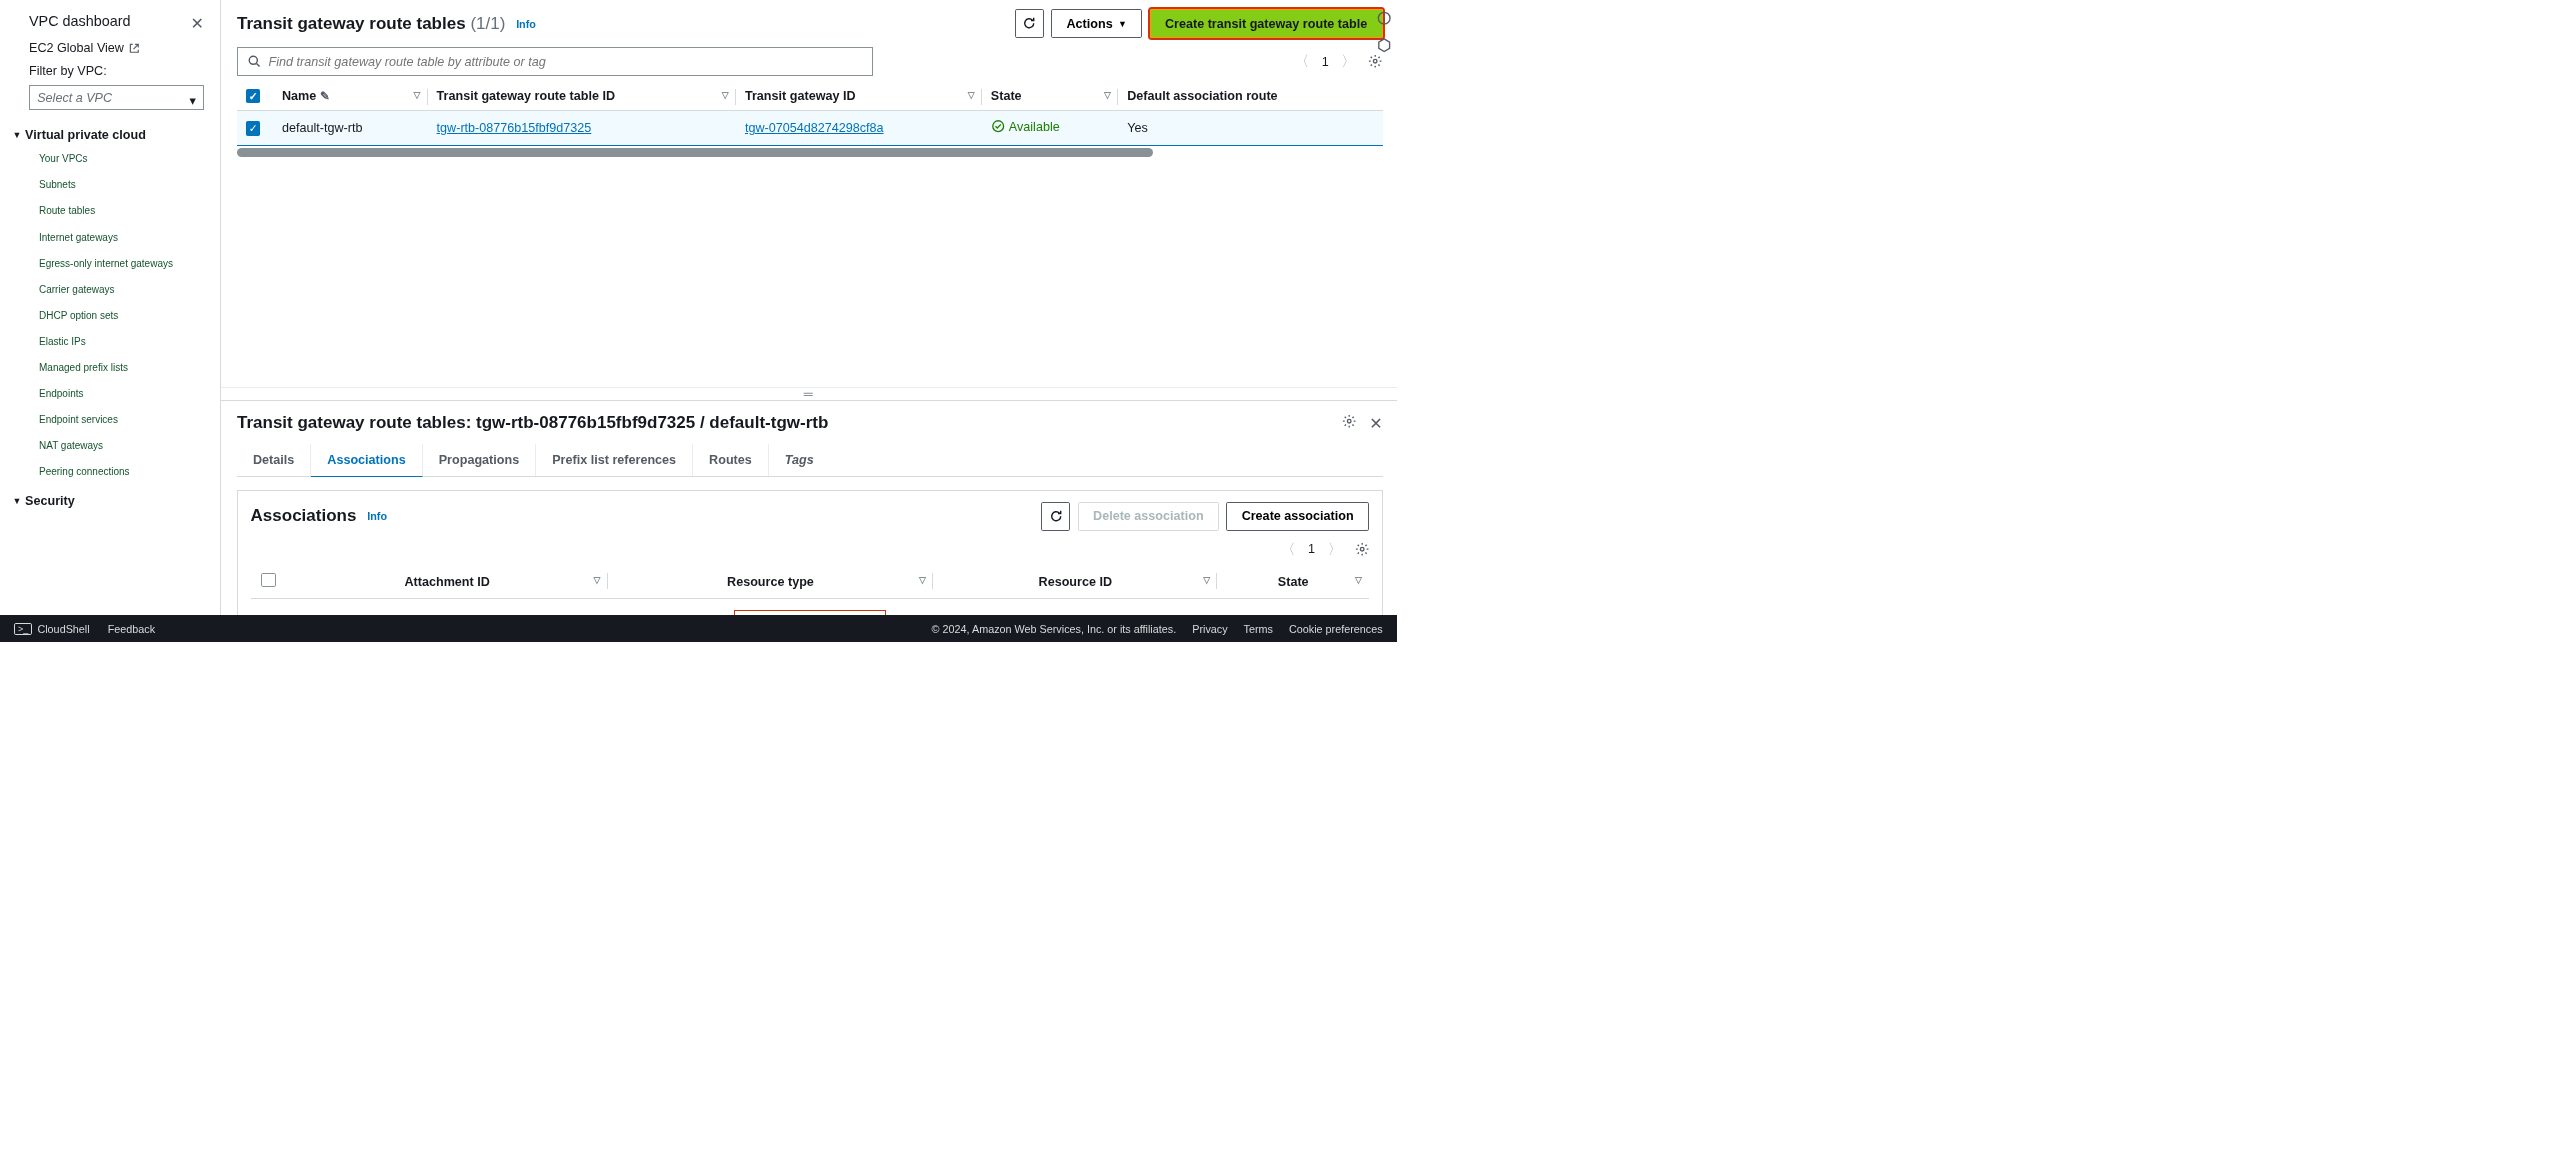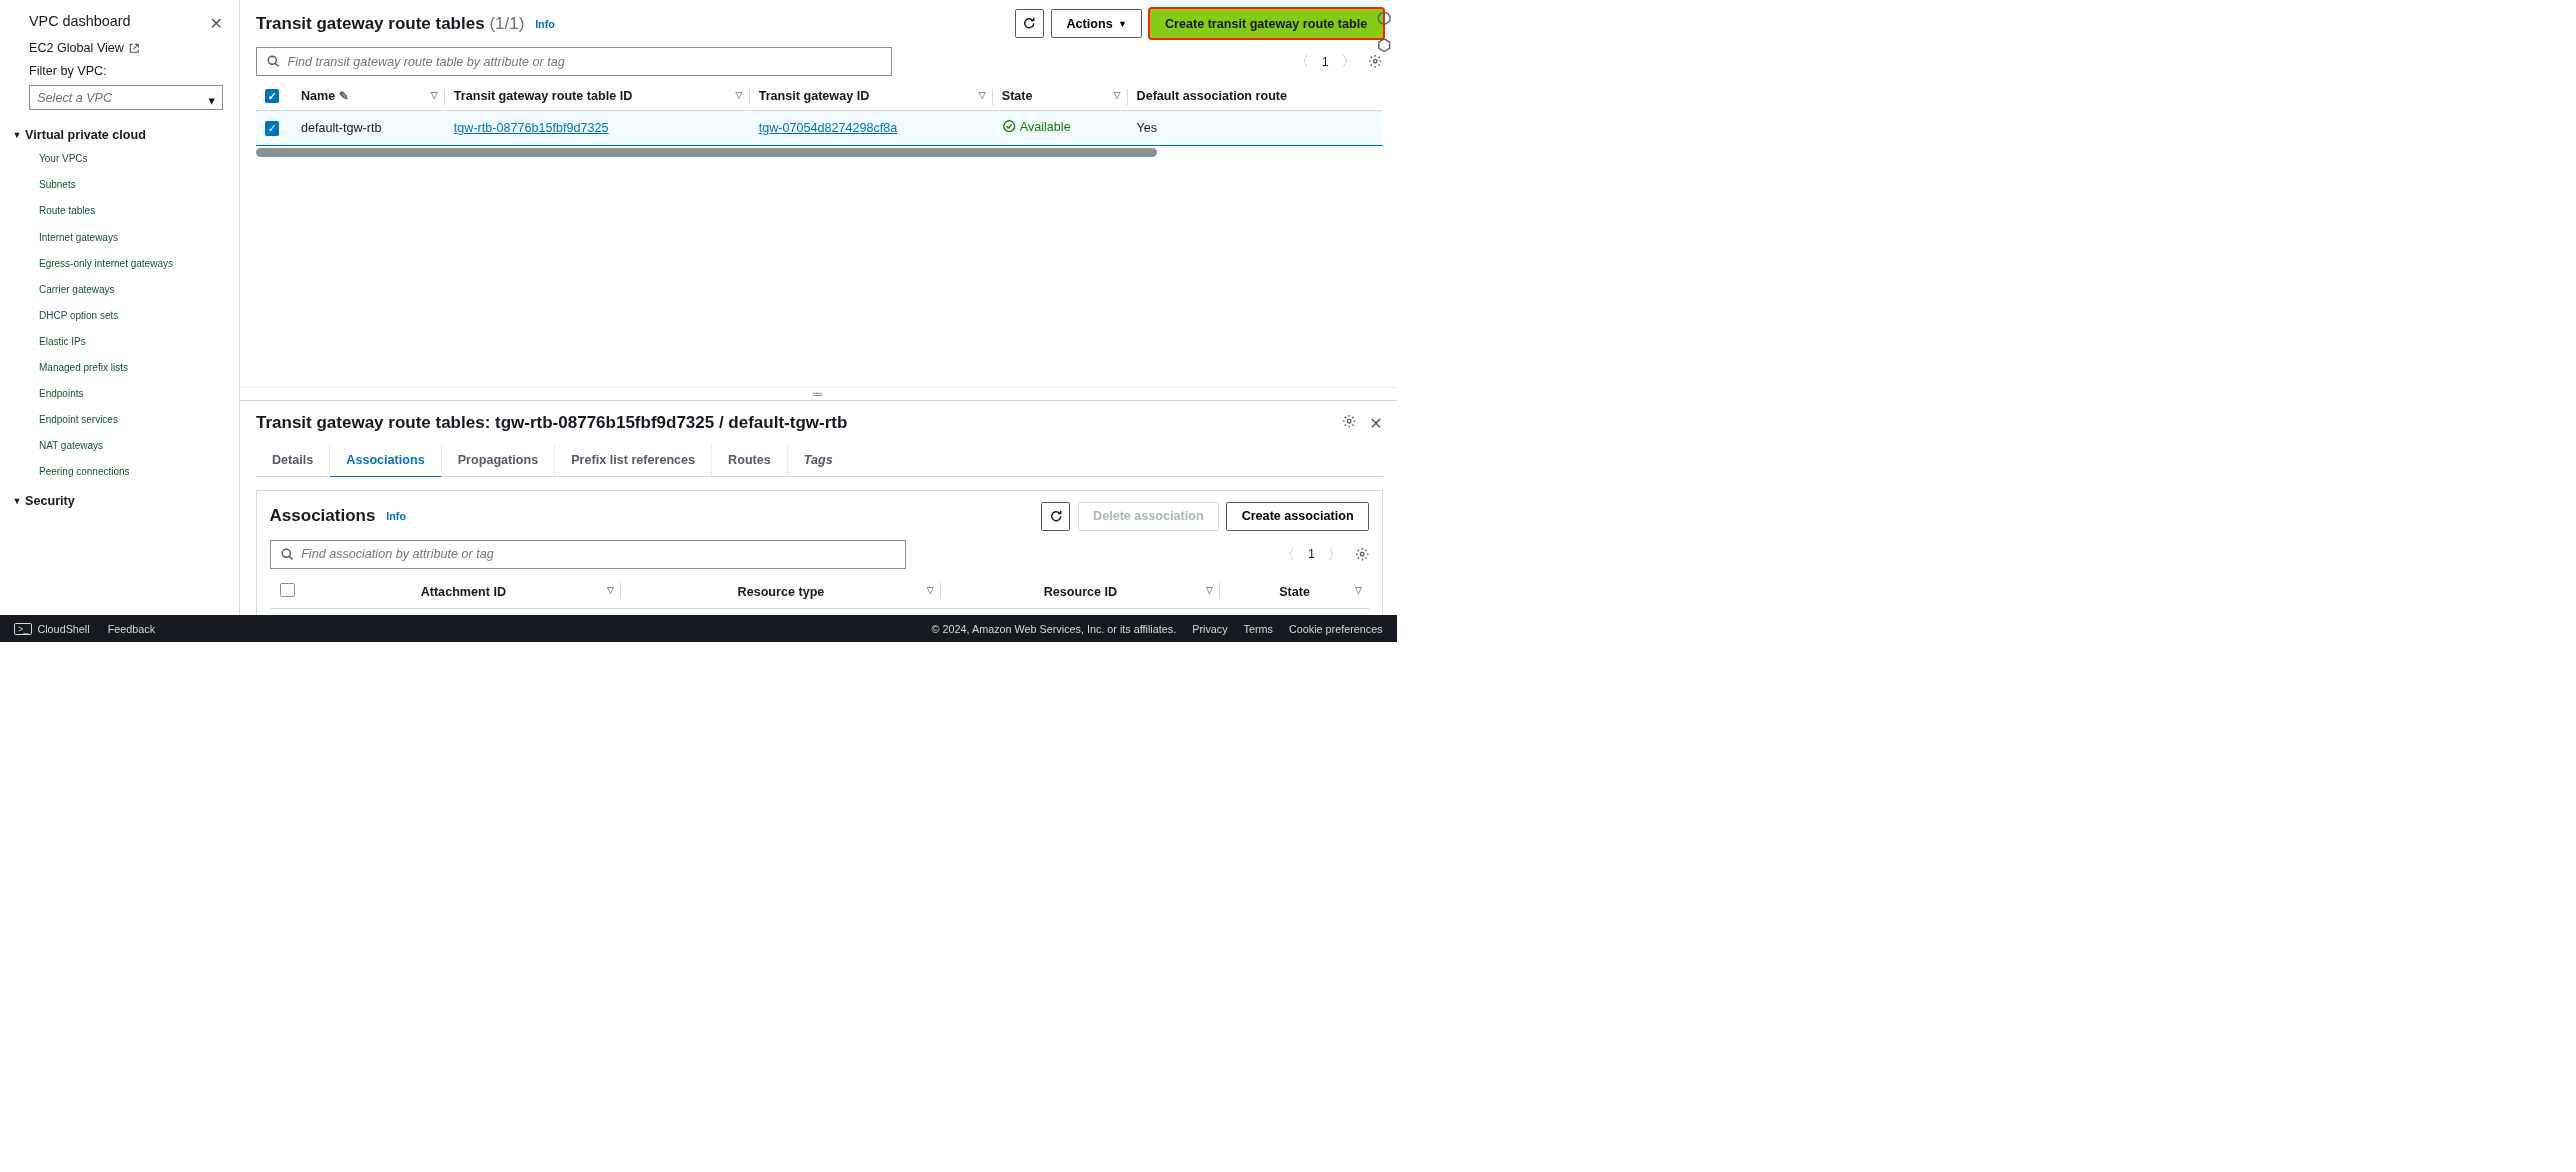--- a/index.html
+++ b/index.html
@@ -1,20 +1,20 @@
 <!DOCTYPE html>
 <html style="font-size:14.4px"><head>
 <meta charset="utf-8">
 <style>
 * { box-sizing: border-box; margin: 0; padding: 0; }
 body { font-family: "Amazon Ember", "Helvetica Neue", Arial, sans-serif; font-size: 12.6px; color: #16191f; background: #fff; overflow: hidden; }
 .app { display: flex; height: 642px; width: 1397px; position: relative; }
 
 
-.sidebar { width: 240px; background: #fff; border-right: 0.9px solid #d5dbdb; overflow-y: auto; padding: 12.6px 0 0 0; position: relative; }
+.sidebar { width: 221px; background: #fff; border-right: 0.9px solid #d5dbdb; overflow-y: auto; padding: 12.6px 0 0 0; position: relative; }
 .sidebar-header { padding: 0 16px 9px 29px; position: relative; }
 .sidebar-title { font-size: 14.4px; font-weight: 400; }
 .sidebar-close { position: absolute; right: 16px; top: 1.8px; font-size: 16px; cursor: pointer; color: #545b64; }
 .sidebar-global { padding: 3.6px 16px 3.6px 29px; display: flex; align-items: center; gap: 3.6px; }
 .sidebar-global .ext-icon { width: 12.6px; height: 12.6px; }
 .sidebar-filter-lbl { padding: 5.4px 16px 3.6px 29px; font-size: 12.6px; }
 .sidebar-select { margin: 3.6px 16px 9px 29px; border: 0.9px solid #879196; padding: 4.5px 7.2px; font-style: italic; color: #687078; position: relative; background: #fff; }
 .sidebar-select .caret { position: absolute; right: 7.2px; top: 6.3px; font-style: normal; color: #16191f; }
 .sidebar-section { padding: 9px 16px 3.6px 12.6px; font-weight: 700; display: flex; align-items: center; gap: 3.6px; }
 .sidebar-section .tri { font-size: 9px; }
@@ -258,27 +258,20 @@
               <svg class="icon-svg" viewBox="0 0 16 16">
                   <path fill="none" stroke="#16191f" stroke-width="1.6" d="M13 8a5 5 0 1 1-1.5-3.5M13 2v3h-3"></path>
                 </svg>
             </button>
             <button class="btn btn-disabled">Delete association</button>
             <button class="btn">Create association</button>
           </div>
         </div>
 
         <div class="assoc-search-row">
-          <div class="search-box" style="max-width:636px">
-            <svg class="icon-svg" viewBox="0 0 16 16">
-                <circle cx="7" cy="7" r="4.5" fill="none" stroke="#545b64" stroke-width="1.6"></circle>
-                <path stroke="#545b64" stroke-width="1.6" d="M10.5 10.5L14 14"></path>
-              </svg>
-            <input type="text" placeholder="Find association by attribute or tag" style="">
-          </div>
           <div class="pager">
             <span class="pager-arrow">〈</span>
             <span class="pager-num">1</span>
             <span class="pager-arrow">〉</span>
             <span class="gear">
               <svg class="icon-svg" viewBox="0 0 16 16">
                   <circle cx="8" cy="8" r="2" fill="none" stroke="#545b64" stroke-width="1.5"></circle>
                   <path fill="none" stroke="#545b64" stroke-width="1.5" d="M8 1v2M8 13v2M1 8h2M13 8h2M3 3l1.4 1.4M11.6 11.6L13 13M3 13l1.4-1.4M11.6 4.4L13 3"></path>
                 </svg>
             </span>

